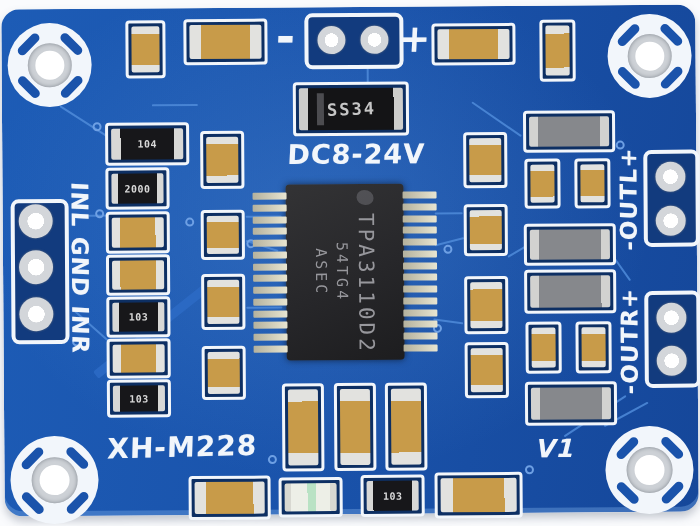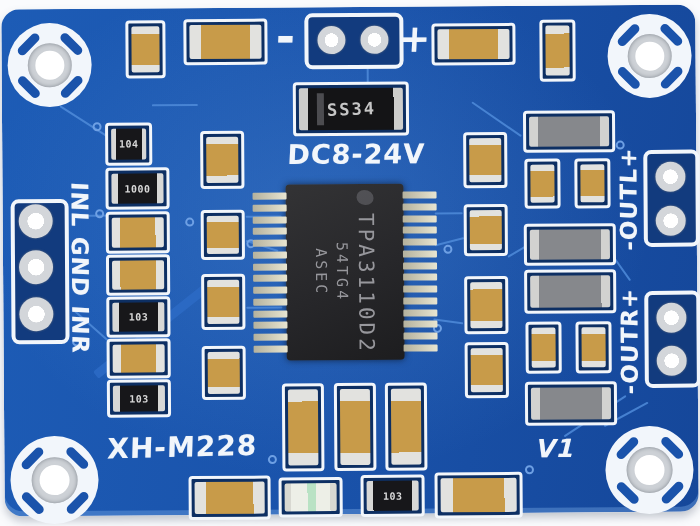--- a/index.html
+++ b/index.html
@@ -144,28 +144,28 @@
       </div>
       <div class="comp comp-cap o-v" style="left: 538px; top: 14px; width: 36px; height: 62px;">
         <div class="cbody"></div>
       </div>
       <div class="comp comp-diode o-h" style="left: 291px; top: 75px; width: 116px; height: 54px;">
         <div class="cbody">
           <div class="stripe"></div>
           <span class="lbl">SS34</span>
         </div>
       </div>
-      <div class="comp comp-res o-h" style="left: 103px; top: 114px; width: 47px; height: 43px;">
+      <div class="comp comp-res o-h" style="left: 103px; top: 114px; width: 84px; height: 43px;">
         <div class="cbody">
           <span class="lbl">104</span>
         </div>
       </div>
       <div class="comp comp-res o-h" style="left: 103px; top: 159px; width: 64px; height: 42px;">
         <div class="cbody">
-          <span class="lbl">1000</span>
+          <span class="lbl">2000</span>
         </div>
       </div>
       <div class="comp comp-cap o-h" style="left: 103px; top: 203px; width: 64px; height: 42px;">
         <div class="cbody"></div>
       </div>
       <div class="comp comp-cap o-h" style="left: 103px; top: 246px; width: 64px; height: 41px;">
         <div class="cbody"></div>
       </div>
       <div class="comp comp-res o-h" style="left: 103px; top: 288px; width: 64px; height: 41px;">
         <div class="cbody">

